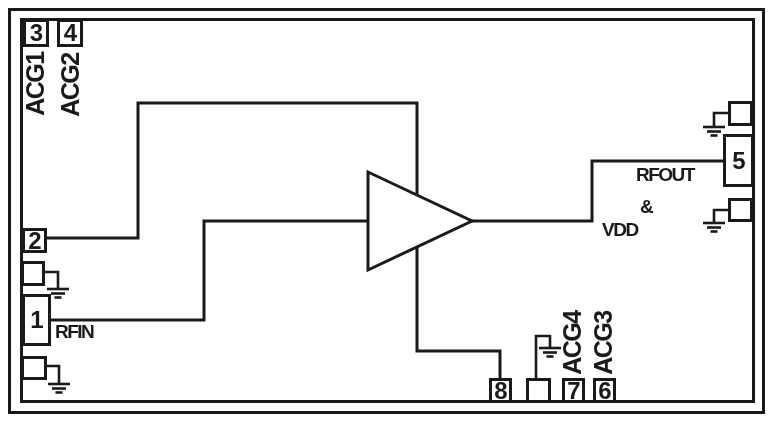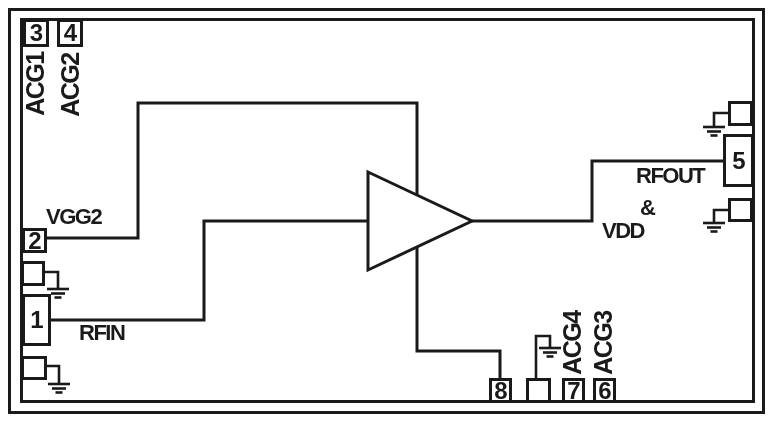--- a/index.html
+++ b/index.html
@@ -22,21 +22,21 @@
     box-sizing:border-box;
     border:3px solid var(--ink);
     background:var(--bg);
     display:flex;align-items:center;justify-content:center;
     font-size:24px;font-weight:700;line-height:1;
     letter-spacing:-1px;
   }
   
   .label{
     position:absolute;
-    font-size:22px;font-weight:700;line-height:1;
+    font-size:19px;font-weight:700;line-height:1;
     letter-spacing:-1.5px;white-space:nowrap;
   }
   .vlabel{
     position:absolute;
     width:84px;height:28px;
     display:flex;align-items:center;justify-content:center;
     font-size:25px;font-weight:700;line-height:1;letter-spacing:-1.5px;
     transform:translate(-50%,-50%) rotate(-90deg);
     white-space:nowrap;
   }
@@ -128,22 +128,21 @@
     <span>8</span>
   </div>
   <div class="pinbox" style="left:526px;top:378px;width:25px;height:25px;"></div>
   <div class="pinbox" style="left:562px;top:378px;width:23px;height:25px;">
     <span>7</span>
   </div>
   <div class="pinbox" style="left:593px;top:378px;width:23px;height:25px;">
     <span>6</span>
   </div>
 
-  <div class="label" style="left:46px;top:206px;">VGG2</div>
-  <div class="label" style="left:55px;top:322px;margin-left:24px;">RFIN</div>
+  <div class="label" style="left:55px;top:322px;">RFIN</div>
   <div class="label" style="left:636px;top:165px;">RFOUT</div>
   <div class="label" style="left:640px;top:197px;">&amp;</div>
   <div class="label" style="left:602px;top:220px;">VDD</div>
 
   <div class="vlabel" style="left:35px;top:84px;">ACG1</div>
   <div class="vlabel" style="left:70px;top:85px;">ACG2</div>
   <div class="vlabel" style="left:572px;top:343px;">ACG4</div>
   <div class="vlabel" style="left:603px;top:343px;">ACG3</div>
 
 </div>

